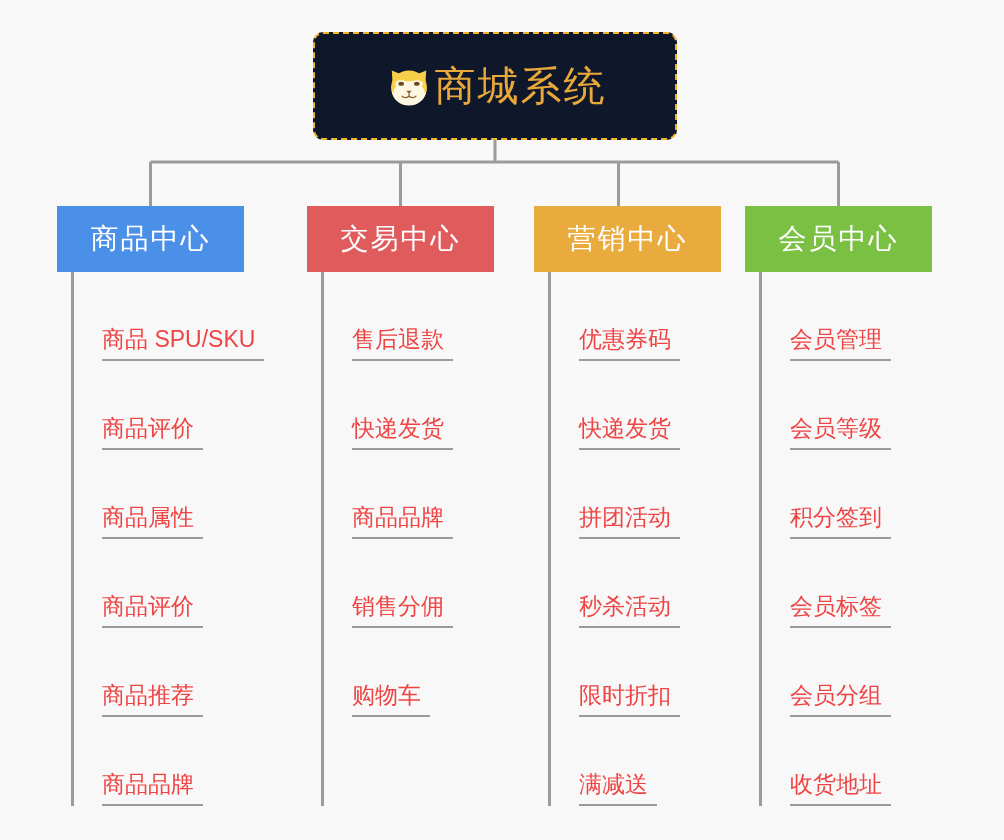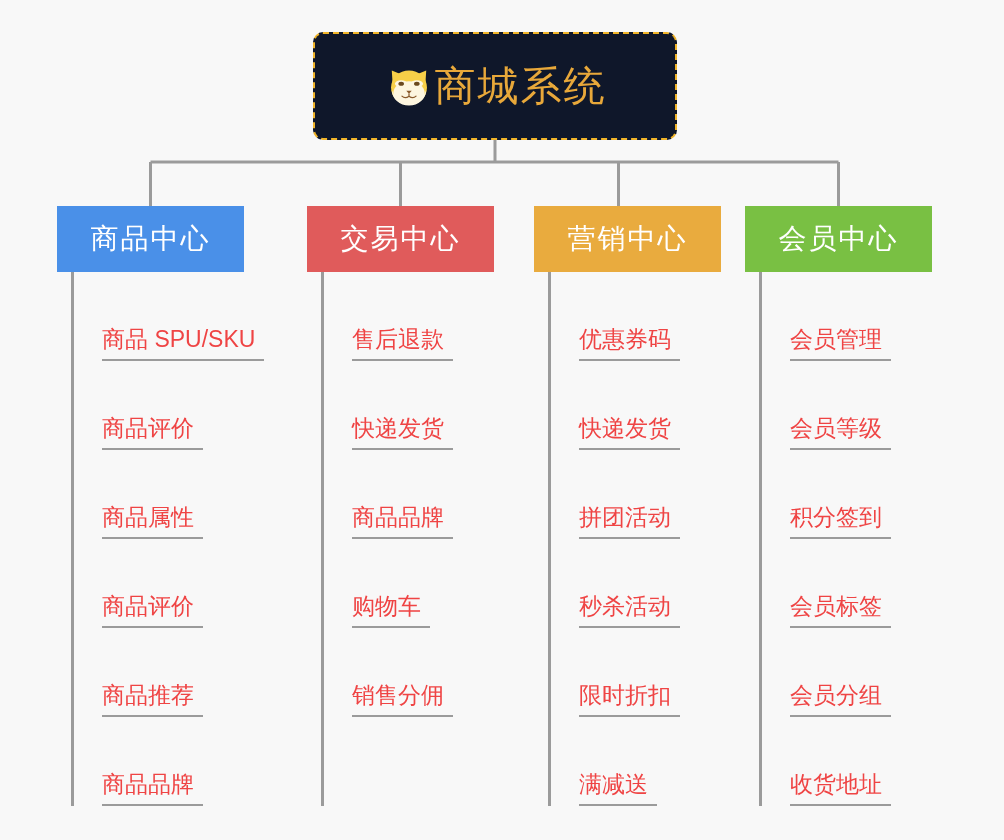--- a/index.html
+++ b/index.html
@@ -191,24 +191,24 @@
       <div class="leaf">
         <span class="leaf-label">售后退款</span>
       </div>
       <div class="leaf">
         <span class="leaf-label">快递发货</span>
       </div>
       <div class="leaf">
         <span class="leaf-label">商品品牌</span>
       </div>
       <div class="leaf">
+        <span class="leaf-label">销售分佣</span>
+      </div>
+      <div class="leaf">
         <span class="leaf-label">购物车</span>
-      </div>
-      <div class="leaf">
-        <span class="leaf-label">销售分佣</span>
       </div>
     </div>
   </div>
 
   <div class="branch" id="branch-2">
     <div class="branch-header" style="background:#e9ab3e">营销中心</div>
     <div class="leaf-list">
       <div class="spine" style="height:534px"></div>
       <div class="leaf">
         <span class="leaf-label">优惠券码</span>

